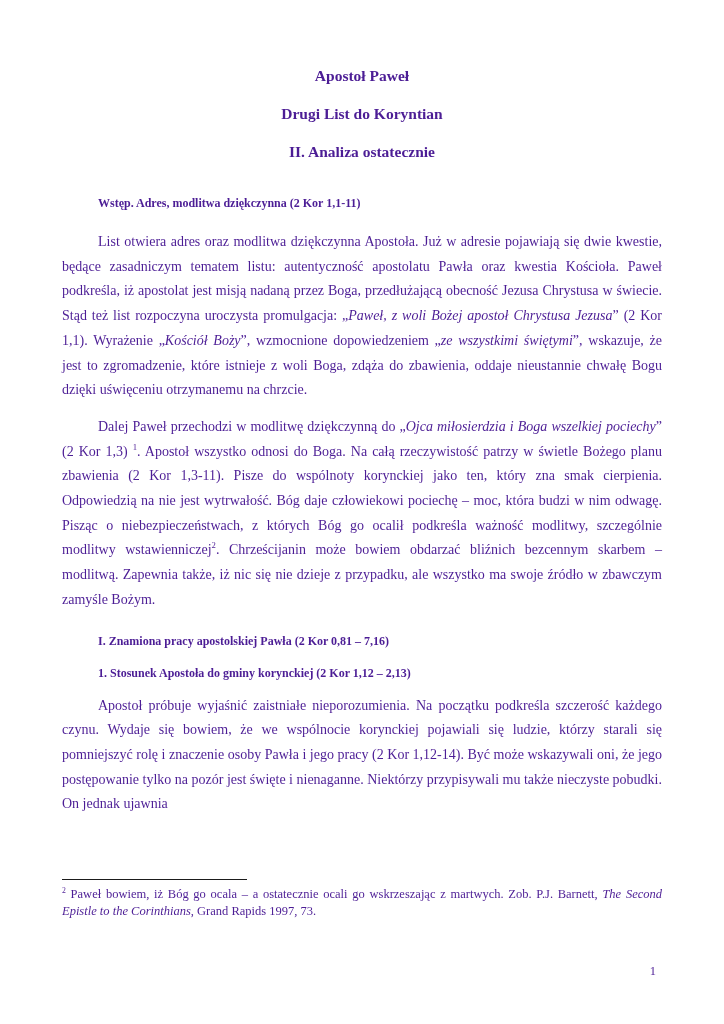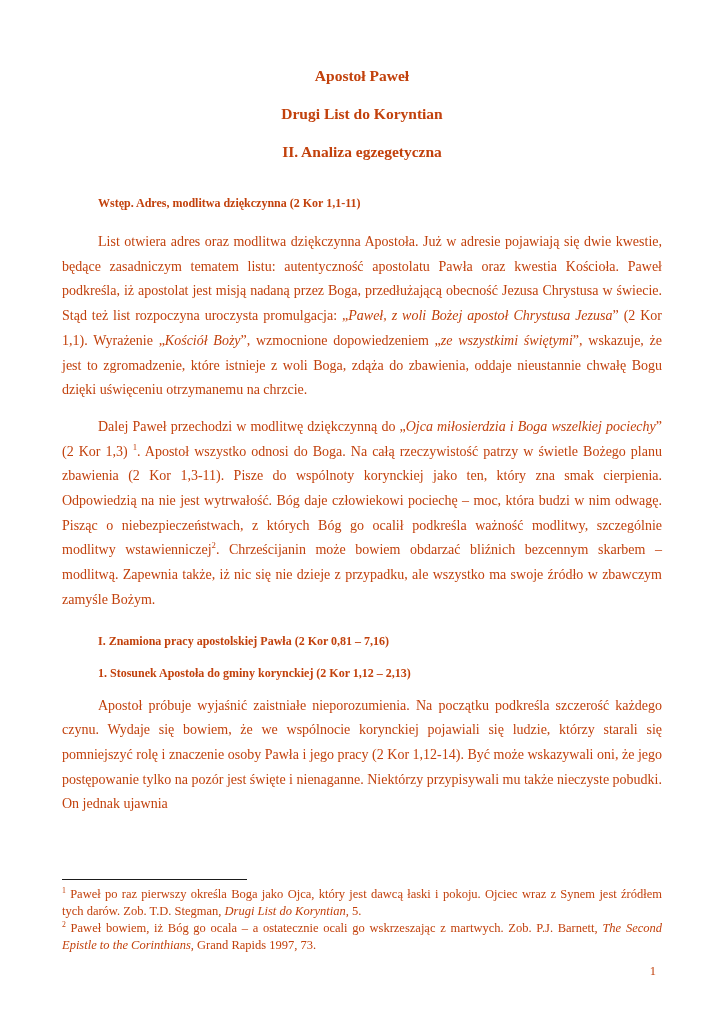--- a/index.html
+++ b/index.html
@@ -5,21 +5,21 @@
   html, body {
     margin: 0;
     padding: 0;
     background: #ffffff;
   }
   .page {
     position: relative;
     width: 724px;
     height: 1024px;
     background: #ffffff;
-    color: #c2410c;
+    color: #4c1d95;
     font-family: "Liberation Serif", "DejaVu Serif", serif;
     overflow: hidden;
     margin: 0 auto;
   }
   .content {
     position: absolute;
     left: 62px;
     width: 600px;
     top: 0;
   }
@@ -83,37 +83,36 @@
 </style>
 </head>
 <body>
 
 <div class="page">
   <div class="content">
 
     <div class="title-block">
       <div class="title-line">Apostoł Paweł</div>
       <div class="title-line">Drugi List do Koryntian</div>
-      <div class="title-line">II. Analiza egzegetyczna</div>
+      <div class="title-line">II. Analiza ostatecznie</div>
     </div>
 
     <div class="heading heading-intro">Wstęp. Adres, modlitwa dziękczynna (2 Kor 1,1-11)</div>
 
     <p class="para para-first"><span>List otwiera adres oraz modlitwa dziękczynna Apostoła. Już w adresie pojawiają się dwie kwestie, będące zasadniczym tematem listu: autentyczność apostolatu Pawła oraz kwestia Kościoła. Paweł podkreśla, iż apostolat jest misją nadaną przez Boga, przedłużającą obecność Jezusa Chrystusa w świecie. Stąd też list rozpoczyna uroczysta promulgacja: „</span><span class="it">Paweł, z woli Bożej apostoł Chrystusa Jezusa</span><span>” (2 Kor 1,1). Wyrażenie „</span><span class="it">Kościół Boży</span><span>”, wzmocnione dopowiedzeniem „</span><span class="it">ze wszystkimi świętymi</span><span>”, wskazuje, że jest to zgromadzenie, które istnieje z woli Boga, zdąża do zbawienia, oddaje nieustannie chwałę Bogu dzięki uświęceniu otrzymanemu na chrzcie.</span></p>
 
     <p class="para"><span>Dalej Paweł przechodzi w modlitwę dziękczynną do „</span><span class="it">Ojca miłosierdzia i Boga wszelkiej pociechy</span><span>” (2 Kor 1,3) </span><sup class="fn-ref">1</sup><span>. Apostoł wszystko odnosi do Boga. Na całą rzeczywistość patrzy w świetle Bożego planu zbawienia (2 Kor 1,3-11). Pisze do wspólnoty korynckiej jako ten, który zna smak cierpienia. Odpowiedzią na nie jest wytrwałość. Bóg daje człowiekowi pociechę – moc, która budzi w nim odwagę. Pisząc o niebezpieczeństwach, z których Bóg go ocalił podkreśla ważność modlitwy, szczególnie modlitwy wstawienniczej</span><sup class="fn-ref">2</sup><span>. Chrześcijanin może bowiem obdarzać bliźnich bezcennym skarbem – modlitwą. Zapewnia także, iż nic się nie dzieje z przypadku, ale wszystko ma swoje źródło w zbawczym zamyśle Bożym.</span></p>
 
     <div class="heading heading-section">I. Znamiona pracy apostolskiej Pawła (2 Kor 0,81 – 7,16)</div>
 
     <div class="heading heading-sub">1. Stosunek Apostoła do gminy korynckiej (2 Kor 1,12 – 2,13)</div>
 
     <p class="para"><span>Apostoł próbuje wyjaśnić zaistniałe nieporozumienia. Na początku podkreśla szczerość każdego czynu. Wydaje się bowiem, że we wspólnocie korynckiej pojawiali się ludzie, którzy starali się pomniejszyć rolę i znaczenie osoby Pawła i jego pracy (2 Kor 1,12-14). Być może wskazywali oni, że jego postępowanie tylko na pozór jest święte i nienaganne. Niektórzy przypisywali mu także nieczyste pobudki. On jednak ujawnia</span></p>
 
   </div>
 
   <div class="footnotes">
     <div class="fn-rule"></div>
-    <div class="fn"><sup class="fn-ref">1</sup><span> Paweł po raz pierwszy określa Boga jako Ojca, który jest dawcą łaski i pokoju. Ojciec wraz z Synem jest źródłem tych darów. Zob. T.D. Stegman, </span><span class="it">Drugi List do Koryntian</span><span>, 5.</span></div>
     <div class="fn"><sup class="fn-ref">2</sup><span> Paweł bowiem, iż Bóg go ocala – a ostatecznie ocali go wskrzeszając z martwych. Zob. P.J. Barnett, </span><span class="it">The Second Epistle to the Corinthians</span><span>, Grand Rapids 1997, 73.</span></div>
   </div>
 
   <div class="page-number">1</div>
 </div>
 
 </body></html>

